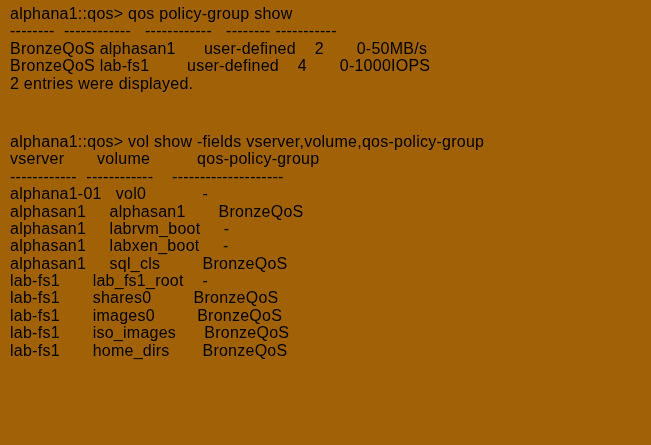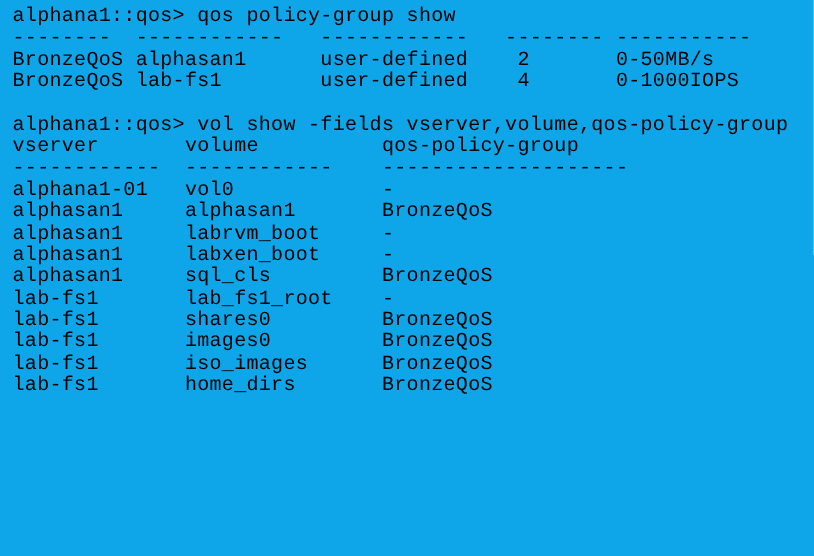--- a/index.html
+++ b/index.html
@@ -10,44 +10,45 @@
   body {
     width: 651px;
     height: 445px;
     overflow: hidden;
   }
   .terminal {
     box-sizing: border-box;
     width: 651px;
     height: 445px;
     padding: 5px 0 0 10px;
-    background: #0ea5e9;
-    font-family: Liberation Mono, monospace;
+    background: #a16207;
+    font-family: Liberation Sans, sans-serif;
     font-size: 16px;
     line-height: 17.4px;
     letter-spacing: 0.25px;
     color: #000000;
   }
   .line {
     white-space: pre;
     height: 17.4px;
   }
   .section-gap {
-    margin-top: 17px;
+    margin-top: 41px;
   }
 </style>
 </head>
 <body>
 
 <div class="terminal">
   <div class="section">
       <div class="line">alphana1::qos&gt; qos policy-group show</div>
       <div class="line">--------  ------------   ------------   -------- -----------</div>
       <div class="line">BronzeQoS alphasan1      user-defined    2       0-50MB/s</div>
       <div class="line">BronzeQoS lab-fs1        user-defined    4       0-1000IOPS</div>
+      <div class="line">2 entries were displayed.</div>
     </div>
   <div class="section section-gap">
       <div class="line">alphana1::qos&gt; vol show -fields vserver,volume,qos-policy-group</div>
       <div class="line">vserver       volume          qos-policy-group</div>
       <div class="line">------------  ------------    --------------------</div>
       <div class="line">alphana1-01   vol0            -</div>
       <div class="line">alphasan1     alphasan1       BronzeQoS</div>
       <div class="line">alphasan1     labrvm_boot     -</div>
       <div class="line">alphasan1     labxen_boot     -</div>
       <div class="line">alphasan1     sql_cls         BronzeQoS</div>

